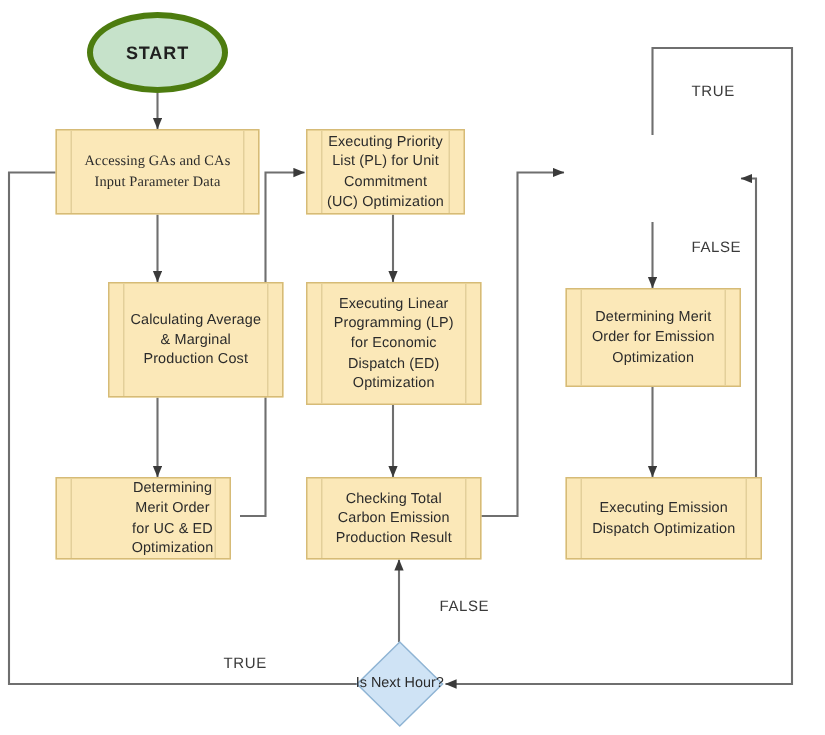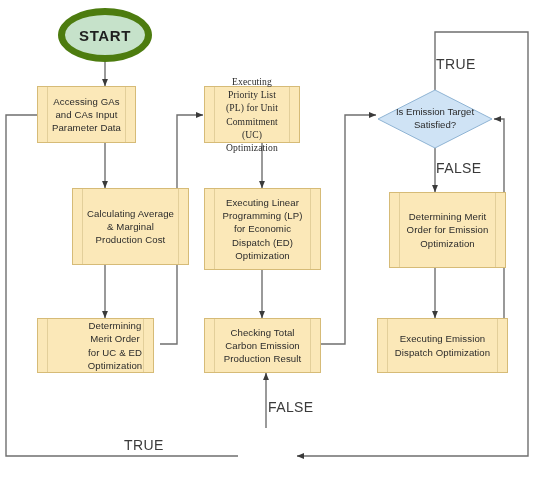--- a/index.html
+++ b/index.html
@@ -44,26 +44,26 @@
   .proc .txt{
     position:relative;
     z-index:2;
     padding:0 13px;
   }
   
   .terminator{
     position:absolute;
     box-sizing:border-box;
     background:#c6e2ca;
-    border:7px solid #4d7c0f;
+    border:4px solid #4d7c0f;
     border-radius:50%;
     display:flex;
     align-items:center;
     justify-content:center;
-    font-size:15px;
+    font-size:12px;
     font-weight:bold;
     color:#1f1f1f;
     letter-spacing:.6px;
     z-index:5;
   }
   
   .decision{
     position:absolute;
     z-index:5;
   }
@@ -89,25 +89,26 @@
   }
   .wire{
     fill:none;
     stroke:#6f6f6f;
     stroke-width:1.4;
   }
   .arrowfill{fill:#3a3a3a;}
   
   .elabel{
     position:absolute;
-    font-size:14px;
+    font-size:10px;
     color:#3a3a3a;
     letter-spacing:.4px;
     white-space:nowrap;
     z-index:6;
+    margin-left:25px;
   }
 </style>
 </head>
 <body>
 
 <div id="canvas">
 
   <svg id="wires" viewBox="0 0 550 490" width="550" height="490">
     <defs>
       <marker id="arw" markerWidth="9" markerHeight="9" refX="7.4" refY="3.1" orient="auto" markerUnits="userSpaceOnUse">
@@ -147,53 +148,53 @@
   <div class="elabel" style="left:436px;top:160px;">FALSE</div>
 
   <div class="elabel" style="left:268px;top:399px;">FALSE</div>
 
   <div class="elabel" style="left:124px;top:437px;">TRUE</div>
 
   <div class="terminator" style="left:58px;top:8px;width:94px;height:54px;">
     <span>START</span>
   </div>
 
-  <div class="proc" style="left:37px;top:86px;width:99px;height:57px;">
+  <div class="proc" style="left:37px;top:86px;width:136px;height:57px;font-family:Liberation Serif, serif;">
     <span class="txt">Accessing GAs and CAs Input Parameter Data</span>
   </div>
 
   <div class="proc" style="left:37px;top:188px;width:117px;height:77px;margin-left:35px;">
     <span class="txt">Calculating Average &amp; Marginal Production Cost</span>
   </div>
 
   <div class="proc" style="left:37px;top:318px;width:117px;height:55px;padding-left:39px;">
     <span class="txt">Determining Merit Order for UC &amp; ED Optimization</span>
   </div>
 
-  <div class="proc" style="left:204px;top:86px;width:96px;height:57px;font-family:Liberation Serif, serif;">
+  <div class="proc" style="left:204px;top:86px;width:106px;height:57px;">
     <span class="txt">Executing Priority List (PL) for Unit Commitment (UC) Optimization</span>
   </div>
 
   <div class="proc" style="left:204px;top:318px;width:117px;height:55px;">
     <span class="txt">Checking Total Carbon Emission Production Result</span>
   </div>
 
   <div class="proc" style="left:204px;top:188px;width:117px;height:82px;">
     <span class="txt">Executing Linear Programming (LP) for Economic Dispatch (ED) Optimization</span>
   </div>
 
-  <div class="decision" style="left:377px;top:89px;width:116px;height:60px;">
-    <svg width="116" height="60" viewBox="0 0 116 60">
-      <polygon points="58,1 115,30 58,59 1,30" fill="#cfe3f5" stroke="#8fb4d4" stroke-width="1"></polygon>
-    </svg>
-    <div class="dtxt">Is Emission Target Satisfied?</div>
-  </div>
-
-  <div class="proc" style="left:377px;top:192px;width:117px;height:76px;margin-left:12px;">
+
+  <div class="proc" style="left:377px;top:192px;width:117px;height:66px;">
     <span class="txt">Determining Merit Order for Emission Optimization</span>
   </div>
 
   <div class="proc" style="left:377px;top:318px;width:131px;height:55px;">
     <span class="txt">Executing Emission Dispatch Optimization</span>
   </div>
 
+  <div class="decision" style="left:237px;top:427px;width:59px;height:58px;">
+    <svg width="59" height="58" viewBox="0 0 59 58">
+      <polygon points="29.5,1 58,29 29.5,57 1,29" fill="#cfe3f5" stroke="#8fb4d4" stroke-width="1"></polygon>
+    </svg>
+    <div class="dtxt">Is Next Hour?</div>
+  </div>
 
 </div>
 
 </body></html>

